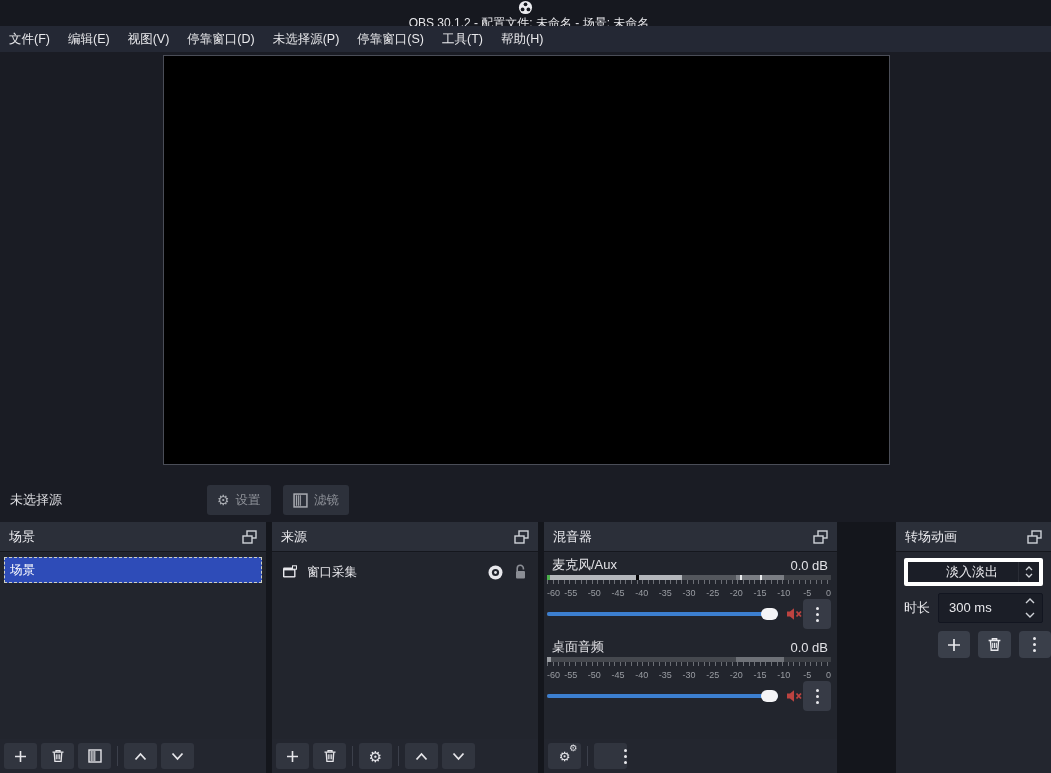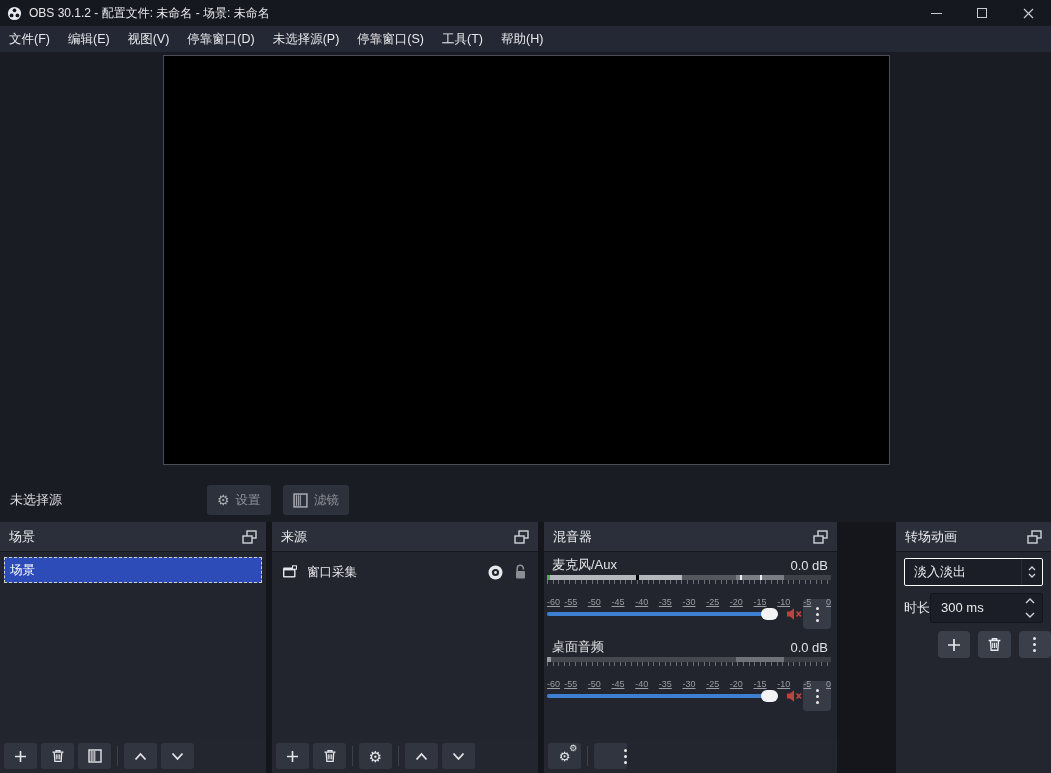--- a/index.html
+++ b/index.html
@@ -6,21 +6,21 @@
     --accent:#3c7fd0; --selection:#2e4cb8; --mute-red:#bc4340; --meter-green:#4cb04c;
     --titlebar-bg:#16181f; --menubar-bg:#242834; --workspace-bg:#1a1c24; --dock-gap-bg:#14161c;
     --panel-bg:#23262f; --panel-header-bg:#2b2f39; --list-bg:#22252d; --button-bg:#31353f;
     --field-bg:#1b1e27; --text:#e8e8ec; --text-dim:#9fa2a8;
   }
   *{margin:0;padding:0;box-sizing:border-box;font-family:"Liberation Sans","DejaVu Sans",sans-serif;}
   body{background:#000;}
   .app{position:relative;width:1051px;height:773px;background:var(--dock-gap-bg);overflow:hidden;color:var(--text);}
 
   
-  .titlebar{position:absolute;top:0;left:0;right:0;height:26px;background:var(--titlebar-bg);display:flex;align-items:center;padding-left:7px;}
+  .titlebar{position:absolute;top:0;left:0;right:0;height:26px;background:var(--titlebar-bg);display:flex;align-items:center;padding-left:7px;flex-direction:column;}
   .titlebar .logo{width:15px;height:15px;margin-right:7px;flex:0 0 auto;}
   .title-text{font-size:12px;color:#e6e6ea;}
   .win-controls{margin-left:auto;display:flex;height:26px;}
   .win-btn{width:46px;height:26px;display:flex;align-items:center;justify-content:center;color:#c9cbd1;}
   .min-glyph{width:11px;height:1px;background:#c9cbd1;}
   .max-glyph{width:10px;height:10px;border:1px solid #c9cbd1;}
 
   
   .menubar{position:absolute;top:26px;left:0;right:0;height:26px;background:var(--menubar-bg);display:flex;align-items:center;padding-left:0;}
   .menu-item{padding:0 9px;font-size:12.5px;color:#e9e9ec;line-height:26px;cursor:default;}
@@ -69,37 +69,37 @@
   .channel + .channel{margin-top:9px;}
   .ch-head{display:flex;justify-content:space-between;align-items:center;height:18px;padding:0 3px 0 5px;font-size:13px;color:#e2e2e6;}
   .meter{position:relative;height:5px;margin-top:1px;background:#54575d;overflow:hidden;}
   .m-zone{position:absolute;top:0;height:100%;}
   .m-level{position:absolute;top:0;left:0;height:100%;background:#b4b7bc;}
   .m-green{position:absolute;top:0;left:0;width:3px;height:100%;background:var(--meter-green);}
   .m-peak{position:absolute;top:0;width:3px;height:100%;background:#060607;}
   .m-wtick{position:absolute;top:0;width:2px;height:100%;background:#eceef0;}
   .tickstrip{height:4px;background:repeating-linear-gradient(to right,#6b6e75 0 1px,transparent 1px 5.6px);}
   .scale{position:relative;height:11px;font-size:9px;color:#9a9da3;}
-  .scale span{position:absolute;top:13px;transform:translateX(-50%);text-decoration:underline;}
+  .scale span{position:absolute;top:4px;transform:translateX(-50%);}
   .scale span:first-child{transform:none;}
   .scale span:last-child{transform:translateX(-100%);}
   .ctl-row{display:flex;align-items:center;margin-top:4px;height:30px;}
   .slider{position:relative;width:268px;height:14px;}
   .slider-track{position:absolute;top:5px;left:0;right:0;height:4px;background:#565a63;border-radius:2px;}
   .slider-fill{position:absolute;top:5px;left:0;width:100%;height:4px;background:var(--accent);border-radius:2px;}
   .slider-handle{position:absolute;right:0;top:1px;width:17px;height:12px;background:#f4f4f6;border-radius:6px;}
   .mute-btn{margin-left:8px;}
   .dots-btn{margin-left:auto;width:32px;height:30px;background:#373b46;border:none;border-radius:4px;display:flex;flex-direction:column;align-items:center;justify-content:center;gap:3px;}
   .dots-btn i{width:3px;height:3px;border-radius:50%;background:#e8e8ec;}
 
   
-  .combo{margin:5px 8px 0 8px;height:28px;background:var(--field-bg);border:1px solid #ffffff;border-radius:2px;display:flex;align-items:center;}
+  .combo{margin:5px 8px 0 8px;height:28px;background:var(--field-bg);border:4px solid #ffffff;border-radius:2px;display:flex;align-items:center;padding-left:29px;}
   .combo-text{flex:1;padding-left:9px;font-size:13px;color:#e8e8ec;}
   .combo-arrows{width:21px;height:100%;border-left:1px solid #2a2d36;display:flex;flex-direction:column;align-items:center;justify-content:center;gap:2px;}
-  .dur-row{margin:7px 8px 0 8px;display:flex;align-items:center;height:30px;}
+  .dur-row{margin:7px 8px 0 8px;display:flex;align-items:center;height:30px;gap:8px;}
   .dur-label{font-size:13px;color:#e8e8ec;flex:0 0 auto;}
   .spin{flex:1;height:30px;position:relative;background:var(--field-bg);border:1px solid #121520;border-radius:2px;}
   .spin-text{line-height:28px;padding-left:10px;font-size:13px;color:#e8e8ec;}
   .spin-up{position:absolute;right:7px;top:4px;}
   .spin-down{position:absolute;right:7px;bottom:4px;}
   .trans-btns{margin:8px 0 0 42px;display:flex;gap:8px;}
   .trans-btn{width:34px;height:27px;background:#3a3f4a;border:none;border-radius:4px;display:flex;align-items:center;justify-content:center;color:#e8e8ec;}
   .trans-btn .dotcol{display:flex;flex-direction:column;gap:3px;}
   .trans-btn .dotcol i{width:3px;height:3px;border-radius:50%;background:#e8e8ec;}
 </style>

